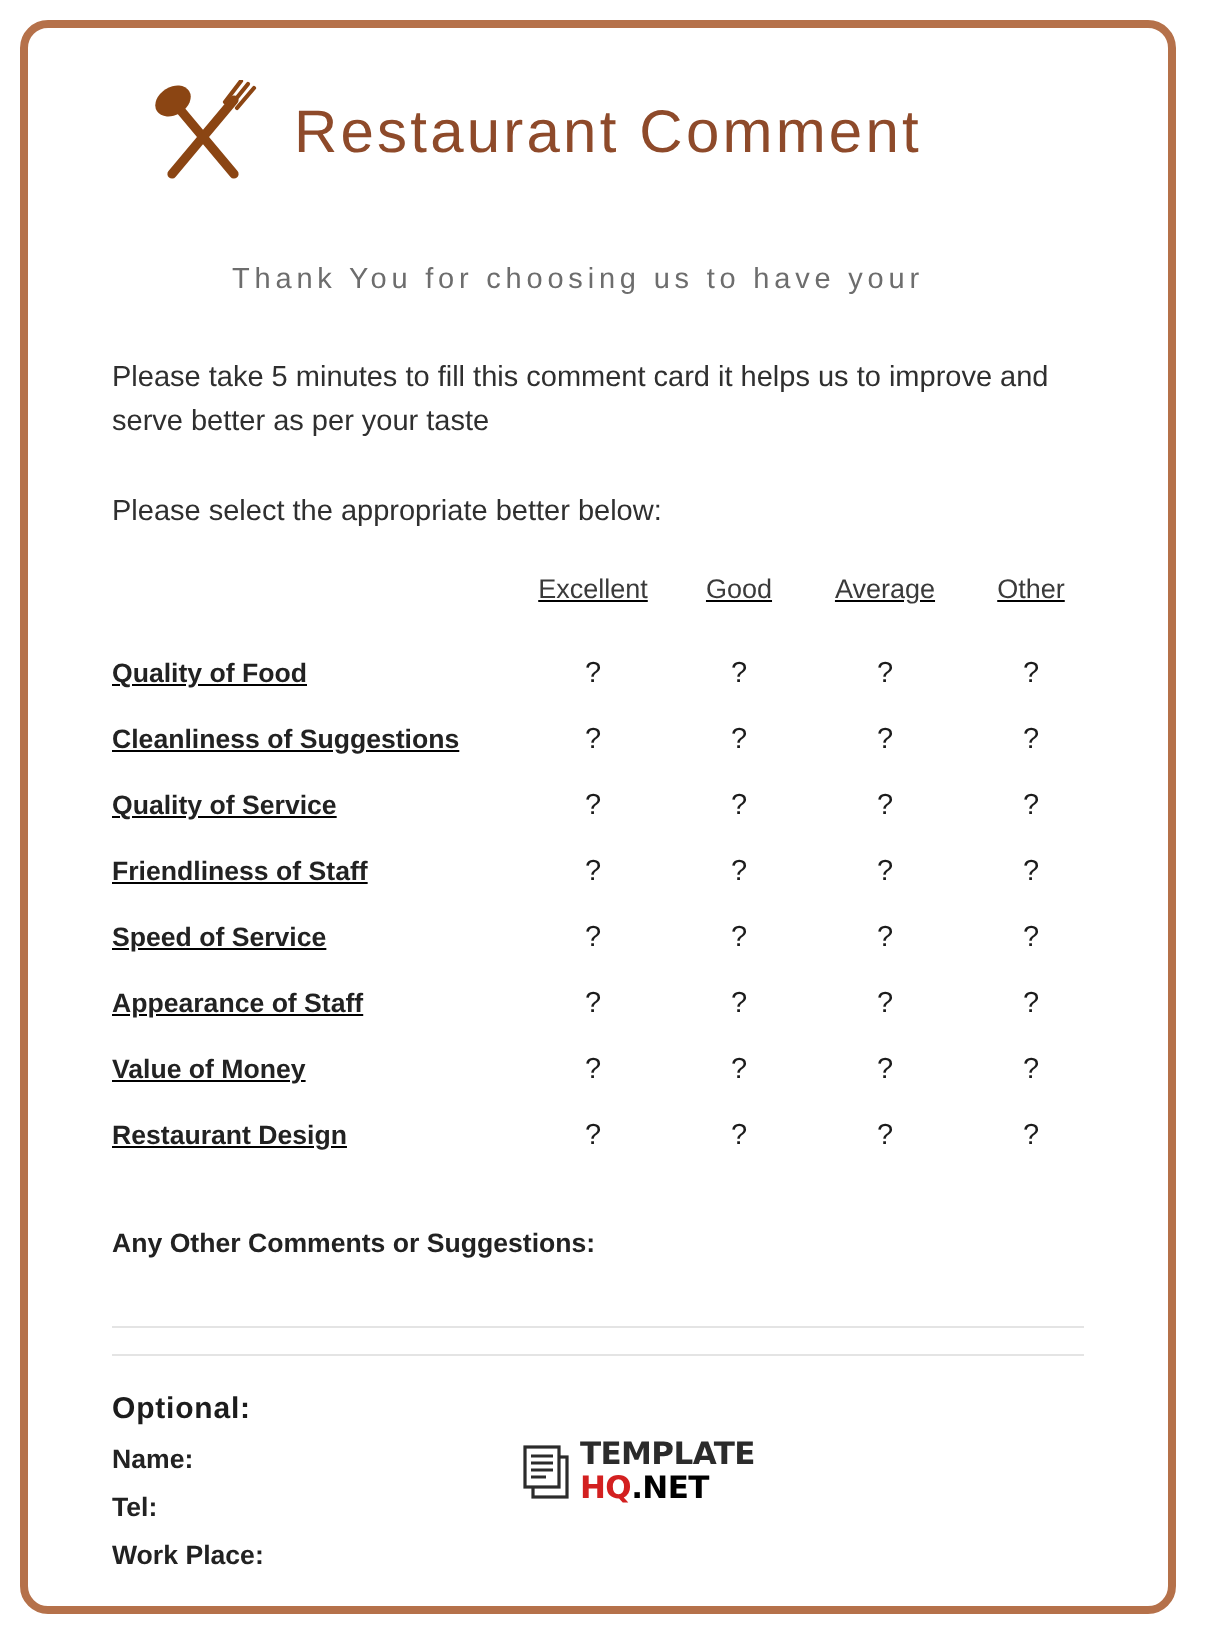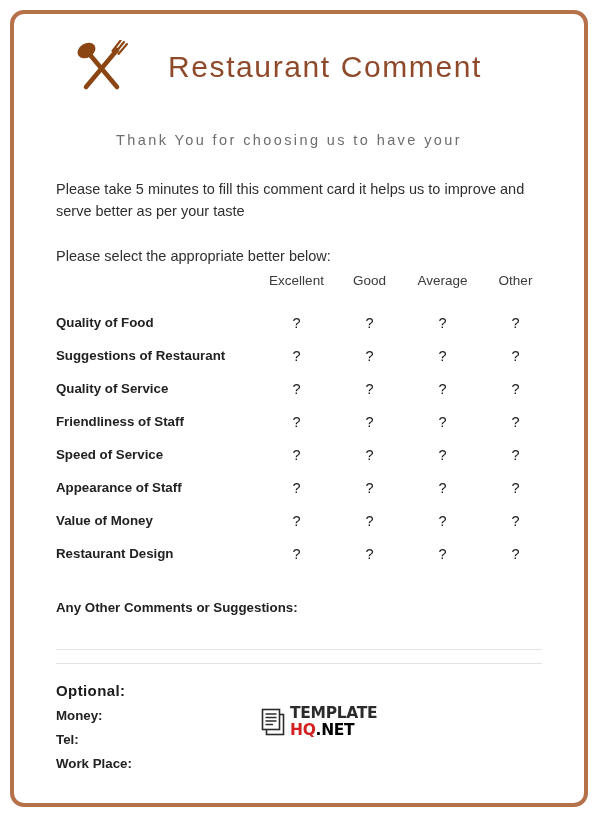--- a/index.html
+++ b/index.html
@@ -49,21 +49,21 @@
     width: 58px;
     height: 54px;
     flex: 0 0 auto;
     margin-left: 16px;
   }
   .form-title {
     color: #8e4a2a;
     font-size: 30px;
     font-weight: 400;
     letter-spacing: 1.6px;
-    margin-left: 38px;
+    margin-left: 17px;
     white-space: nowrap;
   }
 
   
   .subtitle {
     margin-top: 22px;
     text-align: center;
     color: #6d6d6d;
     font-size: 14.5px;
     letter-spacing: 2.4px;
@@ -79,24 +79,25 @@
     max-width: 500px;
   }
   .instruction {
     margin-top: 26px;
     color: #2f2f2f;
     font-size: 14.5px;
   }
 
   
   .rating-table {
-    margin-top: 8px;
+    margin-top: 22px;
     width: 100%;
     border-collapse: collapse;
     table-layout: fixed;
+    text-decoration: underline;
   }
   .rating-table col.c-label { width: 204px; }
   .rating-table col.c-opt   { width: 73px; }
 
   .rating-table thead th {
     font-weight: 400;
     font-size: 13.5px;
     color: #3a3a3a;
     text-align: center;
     padding-bottom: 18px;
@@ -238,21 +239,21 @@
       </thead>
       <tbody>
           <tr>
             <td class="row-label">Quality of Food</td>
             <td class="opt-cell"><span class="opt-box">?</span></td>
             <td class="opt-cell"><span class="opt-box">?</span></td>
             <td class="opt-cell"><span class="opt-box">?</span></td>
             <td class="opt-cell"><span class="opt-box">?</span></td>
           </tr>
           <tr>
-            <td class="row-label">Suggestions of Restaurant</td>
+            <td class="row-label">Cleanliness of Suggestions</td>
             <td class="opt-cell"><span class="opt-box">?</span></td>
             <td class="opt-cell"><span class="opt-box">?</span></td>
             <td class="opt-cell"><span class="opt-box">?</span></td>
             <td class="opt-cell"><span class="opt-box">?</span></td>
           </tr>
           <tr>
             <td class="row-label">Quality of Service</td>
             <td class="opt-cell"><span class="opt-box">?</span></td>
             <td class="opt-cell"><span class="opt-box">?</span></td>
             <td class="opt-cell"><span class="opt-box">?</span></td>
@@ -295,21 +296,21 @@
           </tr>
         </tbody>
     </table>
 
     <div class="comments-label">Any Other Comments or Suggestions:</div>
     <div class="rule"></div>
     <div class="rule second"></div>
 
     <div class="optional-block">
       <div class="optional-title">Optional:</div>
-      <div class="optional-field">Money:</div>
+      <div class="optional-field">Name:</div>
       <div class="optional-field">Tel:</div>
       <div class="optional-field">Work Place:</div>
 
       <div class="brand-logo">
         <svg class="brand-doc-icon" viewBox="0 0 26 28">
           <rect x="5.5" y="6.5" width="17" height="20" fill="#ffffff" stroke="#2b2b2b" stroke-width="1.6"></rect>
           <rect x="1.5" y="1.5" width="17" height="20" fill="#ffffff" stroke="#2b2b2b" stroke-width="1.6"></rect>
           <g stroke="#2b2b2b" stroke-width="1.5" stroke-linecap="butt">
             <line x1="4.5" y1="6" x2="15.5" y2="6"></line>
             <line x1="4.5" y1="9.5" x2="15.5" y2="9.5"></line>

